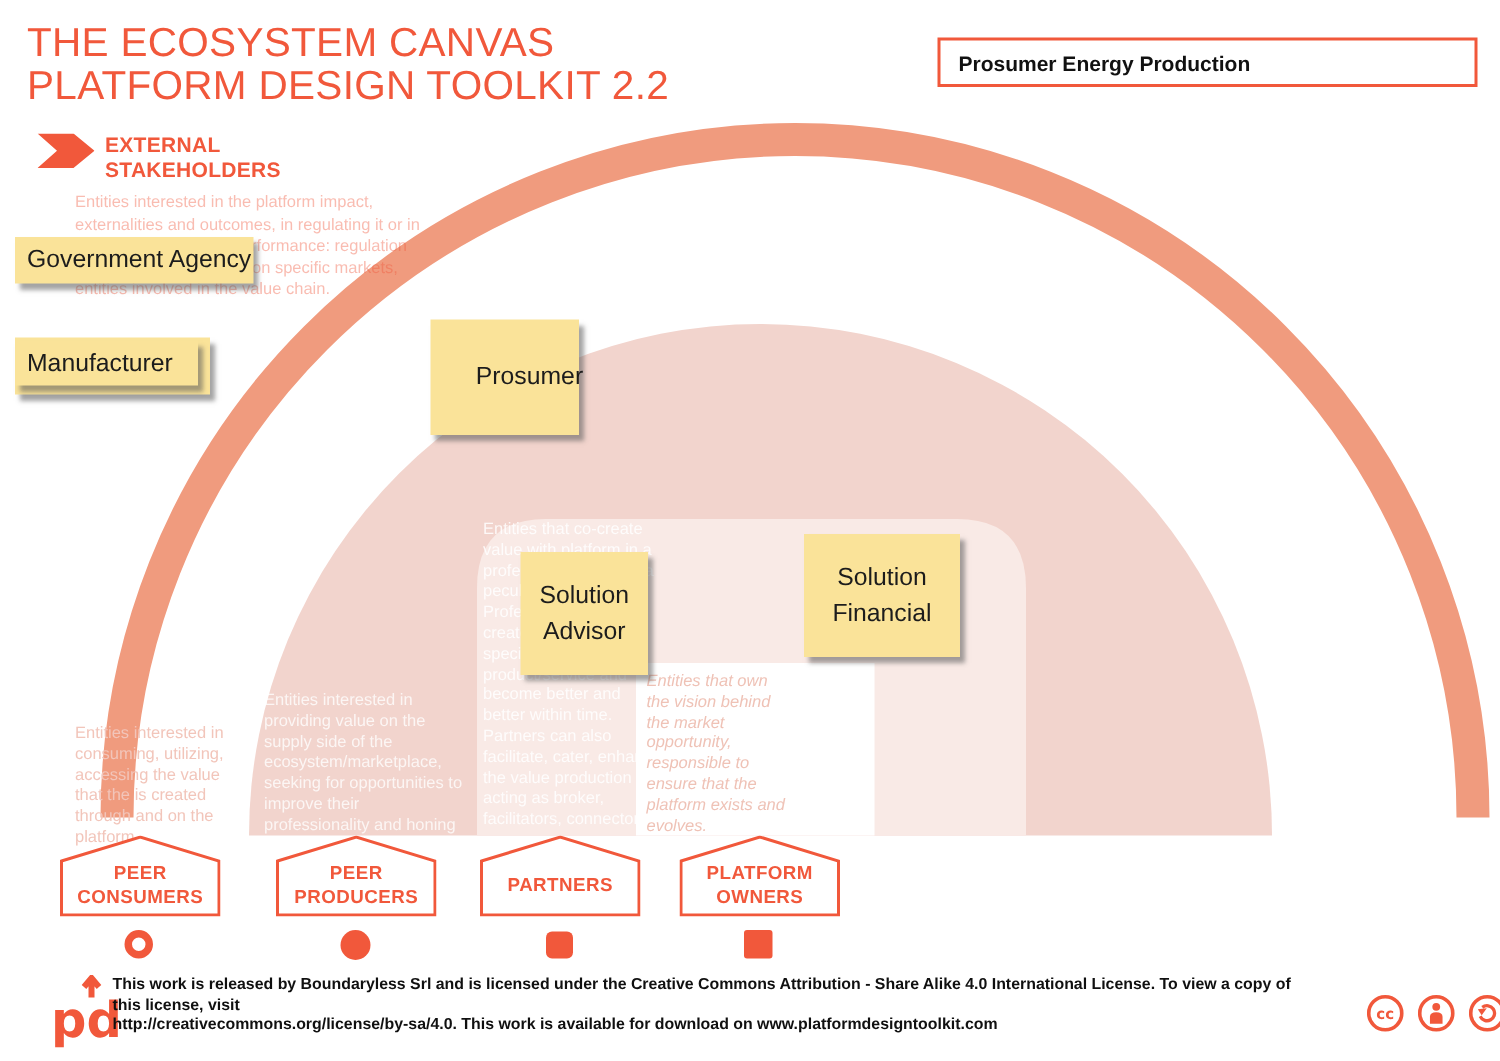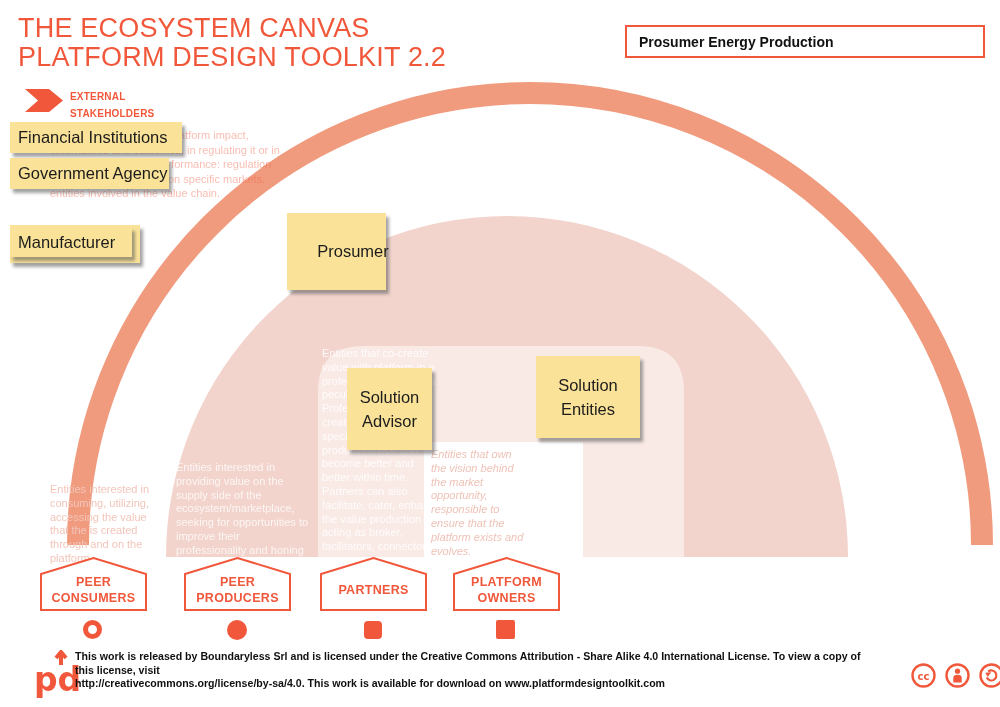--- a/index.html
+++ b/index.html
@@ -18,21 +18,21 @@
     white-space: pre-line; letter-spacing: 0.2px; z-index: 3;
   }
   .name-box {
     position: absolute; left: 625px; top: 25px; width: 360px; height: 33px;
     border: 2px solid #F1583B; background: #fff;
     display: flex; align-items: center; padding-left: 12px;
     font-size: 14px; font-weight: bold; color: #111; z-index: 3;
   }
   .ext-label-wrap { position: absolute; left: 25px; top: 89px; display: flex; gap: 7px; z-index: 3; }
   .ext-label {
-    color: #F1583B; font-size: 10px; font-weight: bold; line-height: 17px;
+    color: #F1583B; font-size: 14px; font-weight: bold; line-height: 17px;
     white-space: pre-line; letter-spacing: 0.2px; margin-top: -1px;
   }
   
   .rings-svg { position: absolute; left: 0; top: 0; z-index: 0; }
   
   .zone-desc { position: absolute; z-index: 1; font-size: 11px; line-height: 13.8px; }
   .desc-external { left: 50px; top: 128px; width: 240px; color: rgba(241,88,59,0.40); line-height: 14.6px; }
   .desc-peer-consumers { left: 50px; top: 483px; width: 102px; color: #F2C5BA; }
   .desc-peer-producers { left: 176px; top: 461px; width: 133px; color: rgba(255,255,255,0.78); }
   .desc-partners { left: 322px; top: 347px; width: 120px; color: rgba(255,255,255,0.85); }
@@ -105,27 +105,26 @@
     <div class="ext-label">EXTERNAL
 STAKEHOLDERS</div>
   </div>
 
   <div class="zone-desc desc-external">Entities interested in the platform impact, externalities and outcomes, in regulating it or in being informed on its performance: regulation and control of platforms on specific markets, entities involved in the value chain.</div>
   <div class="zone-desc desc-peer-consumers">Entities interested in consuming, utilizing, accessing the value that the is created through and on the platform.</div>
   <div class="zone-desc desc-peer-producers">Entities interested in providing value on the supply side of the ecosystem/marketplace, seeking for opportunities to improve their professionality and honing their capabilities towards better performance.</div>
   <div class="zone-desc desc-partners">Entities that co-create value with platform in a professional way with a peculiar relationship: Professional creators/producers specialize in a niche product/service and become better and better within time. Partners can also facilitate, cater, enhance the value production by acting as broker, facilitators, connectors.</div>
   <div class="zone-desc desc-platform-owners">Entities that own the vision behind the market opportunity, responsible to ensure that the platform exists and evolves.</div>
 
-  <div class="note pad n-financial">Financial Institutions</div>
   <div class="note pad n-government">Government Agency</div>
   <div class="note pad n-utility">Utility Network</div>
   <div class="note pad n-manufacturer">Manufacturer</div>
   <div class="note center n-prosumer">Prosumer</div>
   <div class="note center n-advisor">Solution Advisor</div>
-  <div class="note center n-provider">Solution Entities</div>
+  <div class="note center n-provider">Solution Financial</div>
 
   <div class="zone-tag zt-pc">
     <svg width="107" height="54">
       <polygon points="1,17 53.5,1 106,17 106,53 1,53" fill="#fff" stroke="#F1583B" stroke-width="2"></polygon>
     </svg>
     <div class="tag-text">PEER
 CONSUMERS</div>
   </div>
   <div class="zone-tag zt-pp">
     <svg width="107" height="54">

